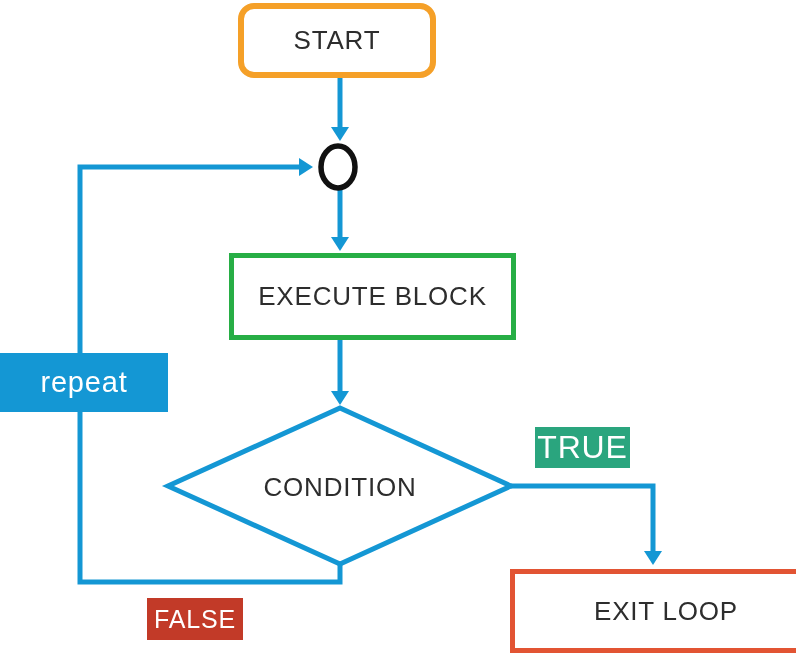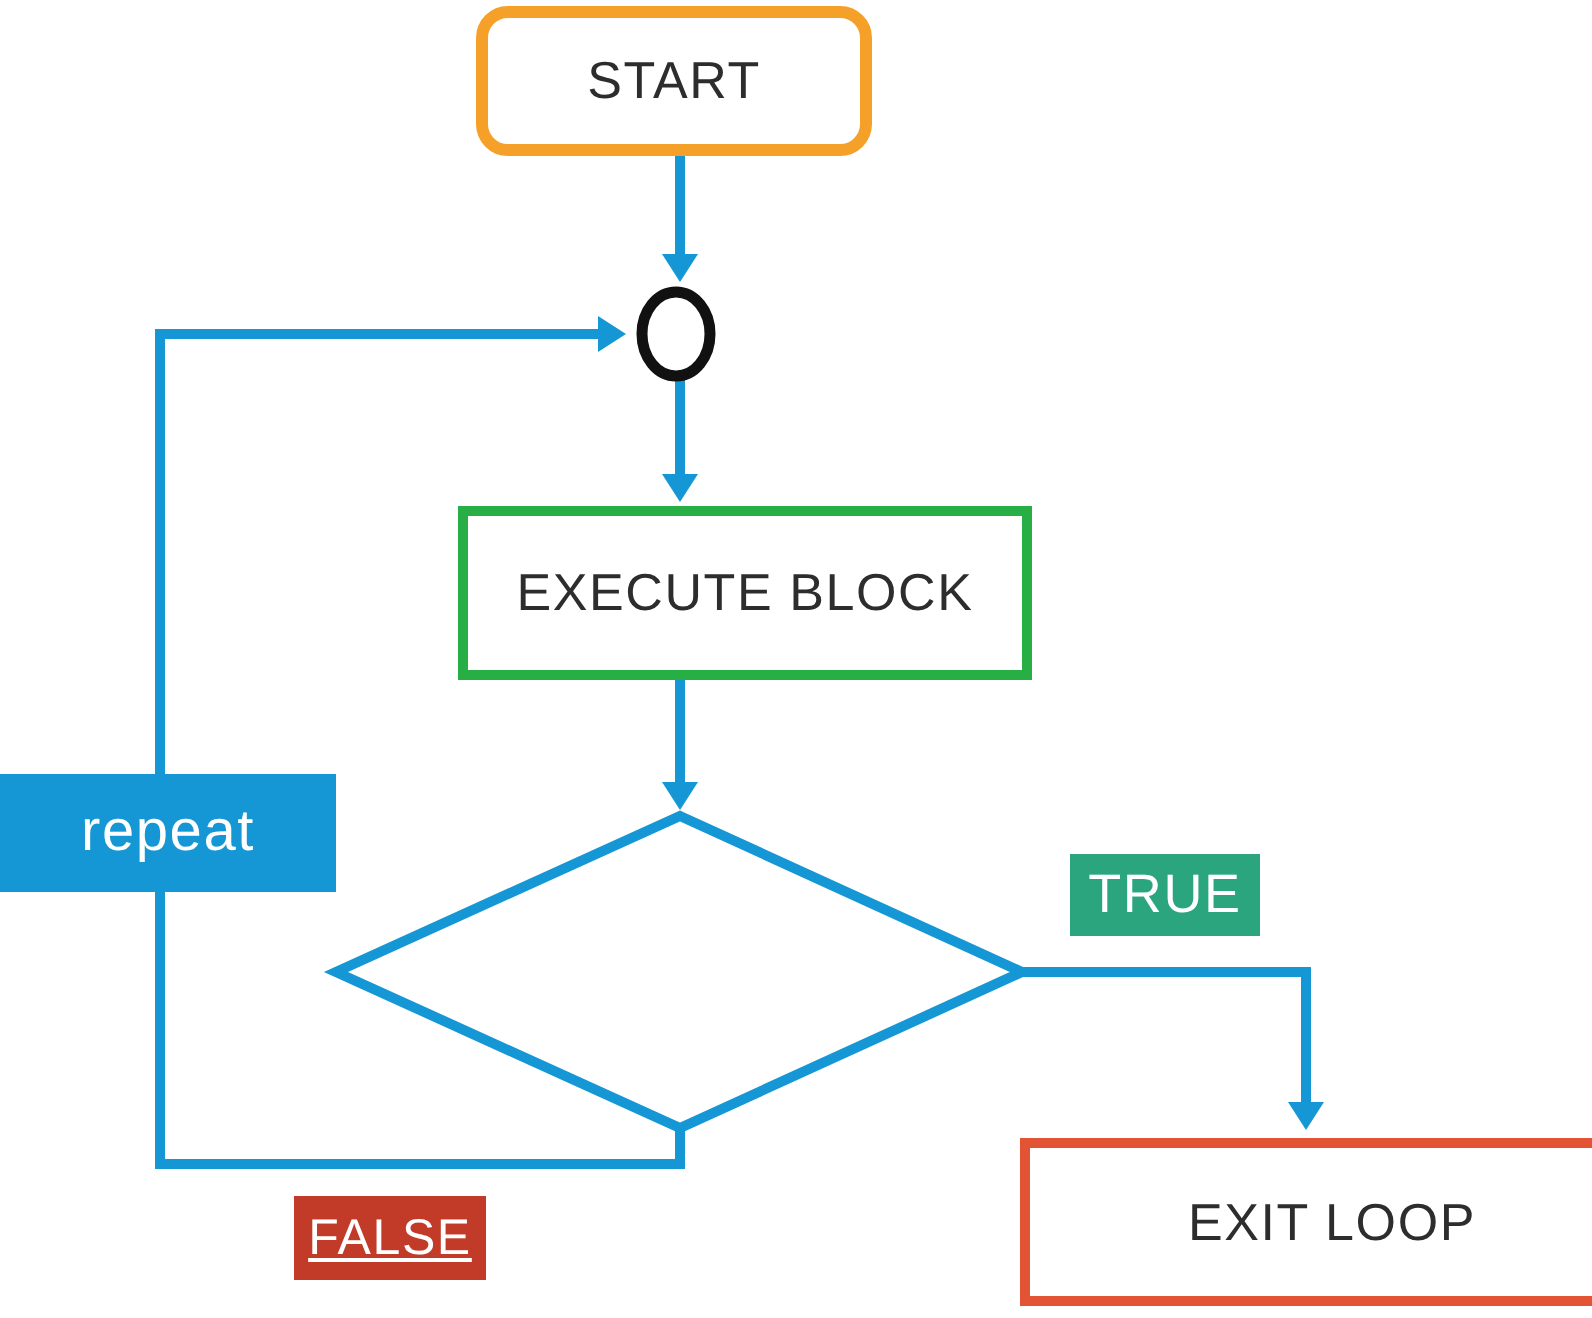--- a/index.html
+++ b/index.html
@@ -36,23 +36,23 @@
   .diamond-label {
     position:absolute; left:240px; top:445px; width:200px; height:84px; z-index:2;
     display:flex; flex-direction:column; align-items:center; justify-content:center;
     color:var(--text-dark); font-size:26px; letter-spacing:0.8px; line-height:32px;
     text-align:center; background:transparent;
   }
   .edge-label {
     position:absolute; z-index:3; display:flex; align-items:center; justify-content:center;
     color:#ffffff; letter-spacing:0.8px;
   }
-  .label-repeat { left:0; top:353px; width:168px; height:59px; background:var(--repeat-bg); font-size:29px;margin-top:34px; }
-  .label-true   { left:535px; top:427px; width:95px;  height:41px; background:var(--true-bg);   font-size:27px; }
-  .label-false  { left:147px; top:598px; width:96px;  height:42px; background:var(--false-bg);  font-size:25px;text-decoration:underline; }
+  .label-repeat { left:0; top:353px; width:168px; height:59px; background:var(--repeat-bg); font-size:29px; }
+  .label-true   { left:535px; top:427px; width:95px;  height:41px; background:var(--true-bg);   font-size:32px; }
+  .label-false  { left:147px; top:598px; width:96px;  height:42px; background:var(--false-bg);  font-size:25px; }
 </style>
 </head>
 <body>
 
 <div id="canvas">
 
   <svg id="wires" viewBox="0 0 796 659" xmlns="http://www.w3.org/2000/svg">
 
     <line class="wire" x1="340" y1="78" x2="340" y2="130"></line>
     <polygon class="arrowhead" points="331,127 349,127 340,141"></polygon>
@@ -76,20 +76,21 @@
 
   <div class="node node-start">
     <span>START</span>
   </div>
 
   <div class="node node-execute">
     <span>EXECUTE BLOCK</span>
   </div>
 
   <div class="diamond-label">
+    <span>CONDITION</span>
   </div>
 
   <div class="node node-exit">
     <span>EXIT LOOP</span>
   </div>
 
   <div class="edge-label label-repeat">
     <span>repeat</span>
   </div>
 

